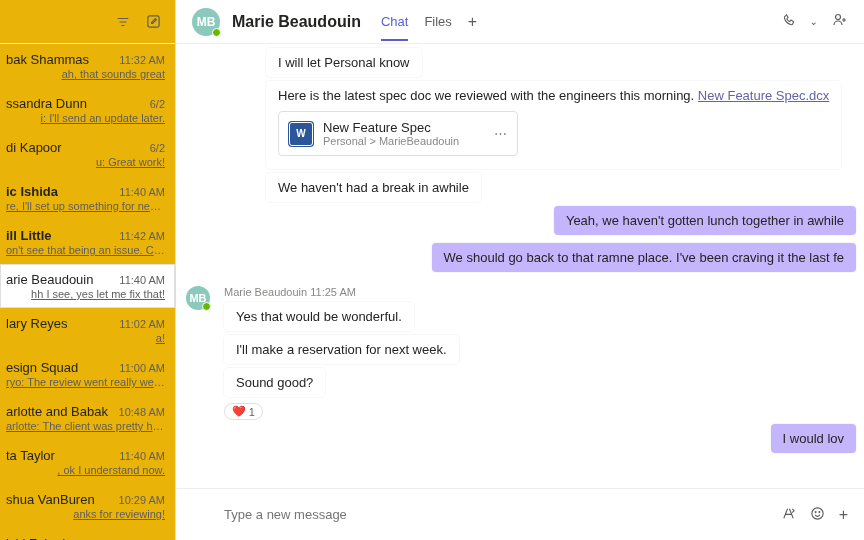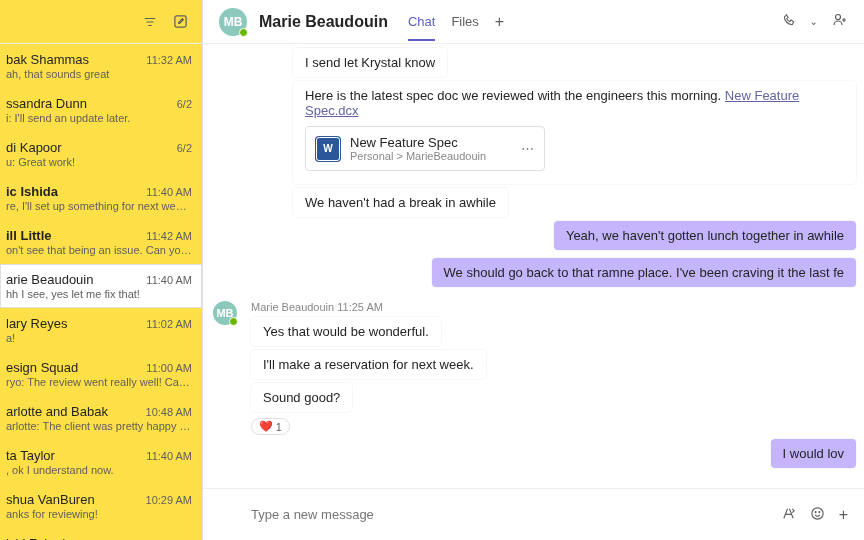--- a/index.html
+++ b/index.html
@@ -1,29 +1,29 @@
 <!DOCTYPE html>
 <html><head>
 <meta charset="utf-8">
 <style>
 * { box-sizing: border-box; margin: 0; padding: 0; }
 body { font-family: "Segoe UI", -apple-system, sans-serif; font-size: 13px; color: #252423; background: #fff; width: 864px; height: 540px; overflow: hidden; }
 .app { display: flex; height: 100%; }
 
-.sidebar { width: 203px; border-right: 1px solid #e1dfdd; display: flex; flex-direction: column; background: #fde047; }
+.sidebar { width: 176px; border-right: 1px solid #e1dfdd; display: flex; flex-direction: column; background: #eab308; text-align: right; }
 .sidebar-top { height: 44px; display: flex; align-items: center; justify-content: flex-end; gap: 14px; padding: 0 14px; border-bottom: 1px solid #f0eeed; }
 .icon-btn { width: 16px; height: 16px; display: inline-flex; align-items: center; justify-content: center; color: #605e5c; cursor: pointer; }
 .chat-list { flex: 1; overflow: hidden; }
 .chat-item { padding: 8px 10px 8px 6px; border-bottom: 0; cursor: pointer; }
 .chat-item.selected { background: #fff; box-shadow: inset 0 0 0 1px #e1dfdd; }
 .chat-row1 { display: flex; justify-content: space-between; align-items: baseline; }
 .chat-name { font-weight: 400; font-size: 13px; color: #252423; white-space: nowrap; overflow: hidden; text-overflow: ellipsis; }
 .chat-item.bold .chat-name { font-weight: 700; }
 .chat-time { font-size: 11px; color: #605e5c; margin-left: 6px; white-space: nowrap; }
-.chat-preview { font-size: 11px; color: #605e5c; white-space: nowrap; overflow: hidden; text-overflow: ellipsis; margin-top: 1px; }
+.chat-preview { font-size: 11px; color: #605e5c; white-space: nowrap; overflow: hidden; text-overflow: ellipsis; margin-top: 1px; text-decoration: underline; }
 
 .main { flex: 1; display: flex; flex-direction: column; min-width: 0; }
 .header { height: 44px; display: flex; align-items: center; padding: 0 16px; gap: 12px; border-bottom: 1px solid #f0eeed; }
 .avatar { width: 28px; height: 28px; border-radius: 50%; background: #8bc9bd; color: #fff; font-size: 12px; font-weight: 600; display: flex; align-items: center; justify-content: center; position: relative; }
 .avatar.small { width: 24px; height: 24px; font-size: 11px; }
 .presence { position: absolute; right: -1px; bottom: -1px; width: 9px; height: 9px; border-radius: 50%; background: #6bb700; border: 1.5px solid #fff; }
 .header-name { font-weight: 700; font-size: 16px; }
 .tabs { display: flex; gap: 16px; margin-left: 8px; }
 .tab { font-size: 13px; color: #605e5c; padding: 12px 0 10px; border-bottom: 2px solid transparent; cursor: pointer; }
 .tab.active { color: #5b5fc7; border-bottom-color: #5b5fc7; }
@@ -182,21 +182,21 @@
           <svg width="16" height="16" viewBox="0 0 16 16" fill="none" stroke="currentColor" stroke-width="1.2">
               <circle cx="6" cy="5" r="2.5"></circle>
               <path d="M2 13c0-2.2 1.8-4 4-4s4 1.8 4 4M12 6v4M10 8h4"></path>
             </svg>
         </span>
       </div>
     </div>
 
     <div class="messages">
       <div class="noavatar">
-        <div class="bubble">I send let Krystal know</div>
+        <div class="bubble">I will let Personal know</div>
       </div>
       <div class="noavatar">
         <div class="bubble" style="max-width:none;">
           <span>Here is the latest spec doc we reviewed with the engineers this morning. </span><span class="link">New Feature Spec.dcx</span>
           <div class="file-card" style="margin-top:8px;">
             <div class="file-icon">W</div>
             <div>
               <div class="file-title">New Feature Spec</div>
               <div class="file-sub">Personal &gt; MarieBeaudouin</div>
             </div>

